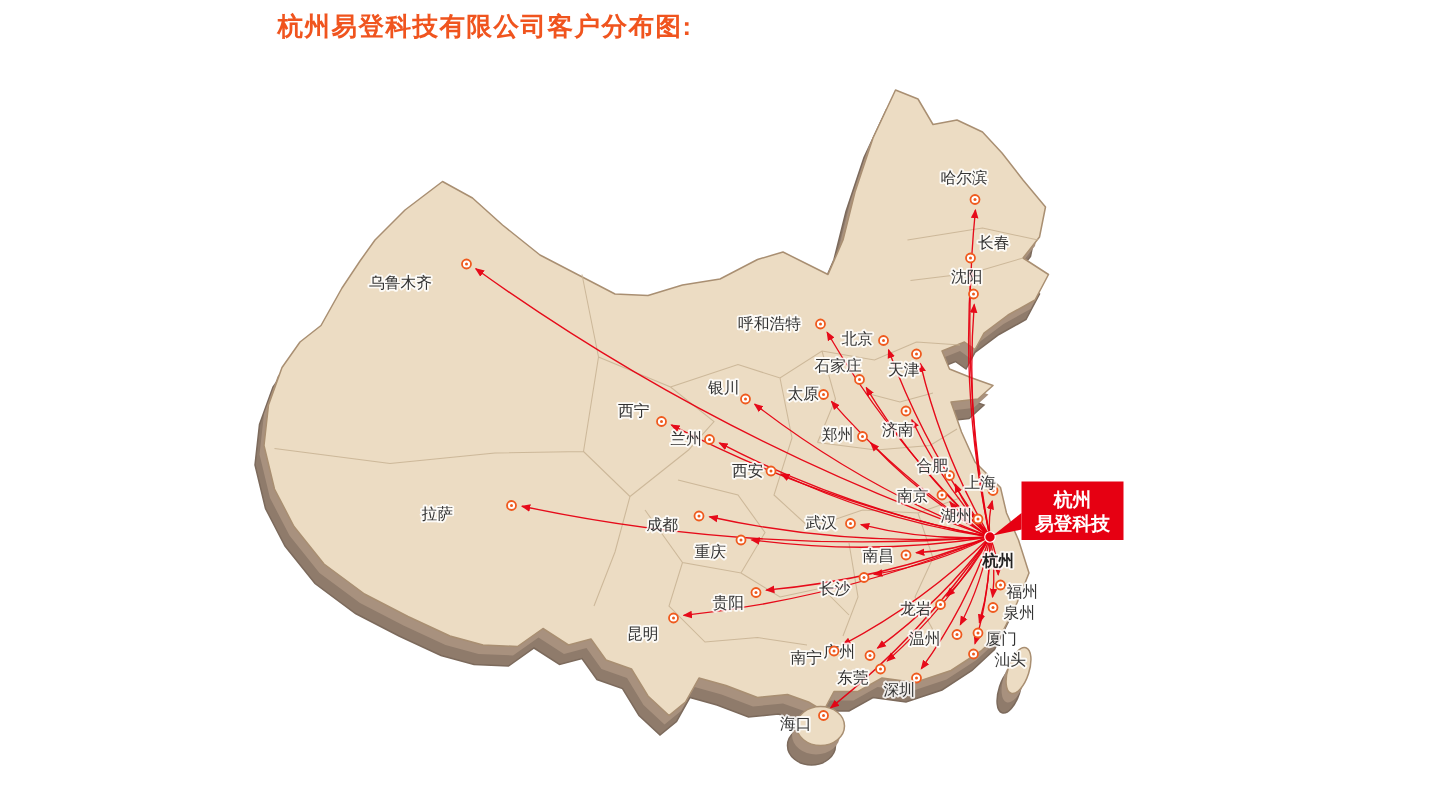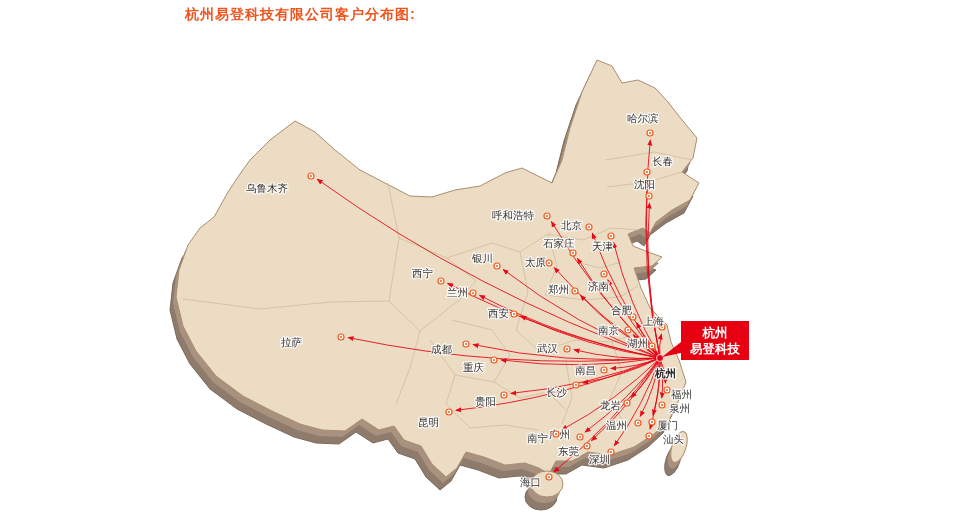--- a/index.html
+++ b/index.html
@@ -4,21 +4,21 @@
 <style>
   html,body{margin:0;padding:0;}
   body{
     width:960px;height:532px;position:relative;overflow:hidden;
     background:#ffffff;
     font-family:"Liberation Sans","DejaVu Sans",sans-serif;
   }
   .stage{position:absolute;inset:0;}
   .page-title{
     position:absolute;left:185px;top:6px;
-    font-size:14px;font-weight:bold;letter-spacing:1px;
+    font-size:17px;font-weight:bold;letter-spacing:1px;
     color:var(--title-color,#f0541e);
     white-space:nowrap;
   }
   svg.map{position:absolute;left:0;top:0;width:960px;height:532px;}
   .cn-side2{fill:var(--map-side,#8f7b6b);stroke:#7c6a5c;stroke-width:1;}
   .cn-side1{fill:var(--map-side-light,#a8917e);stroke:none;}
   .cn-top{fill:var(--map-top,#ecdcc3);stroke:var(--map-border,#a98f72);stroke-width:1;stroke-linejoin:round;}
   .province{fill:none;stroke:var(--province,#c9b495);stroke-width:0.7;opacity:0.9;}
   .route{fill:none;stroke:var(--route-color,#e60012);stroke-width:0.9;opacity:0.95;}
   .city-dot{fill:#ffffff;stroke:var(--marker-color,#ef5a1e);stroke-width:1.2;}

